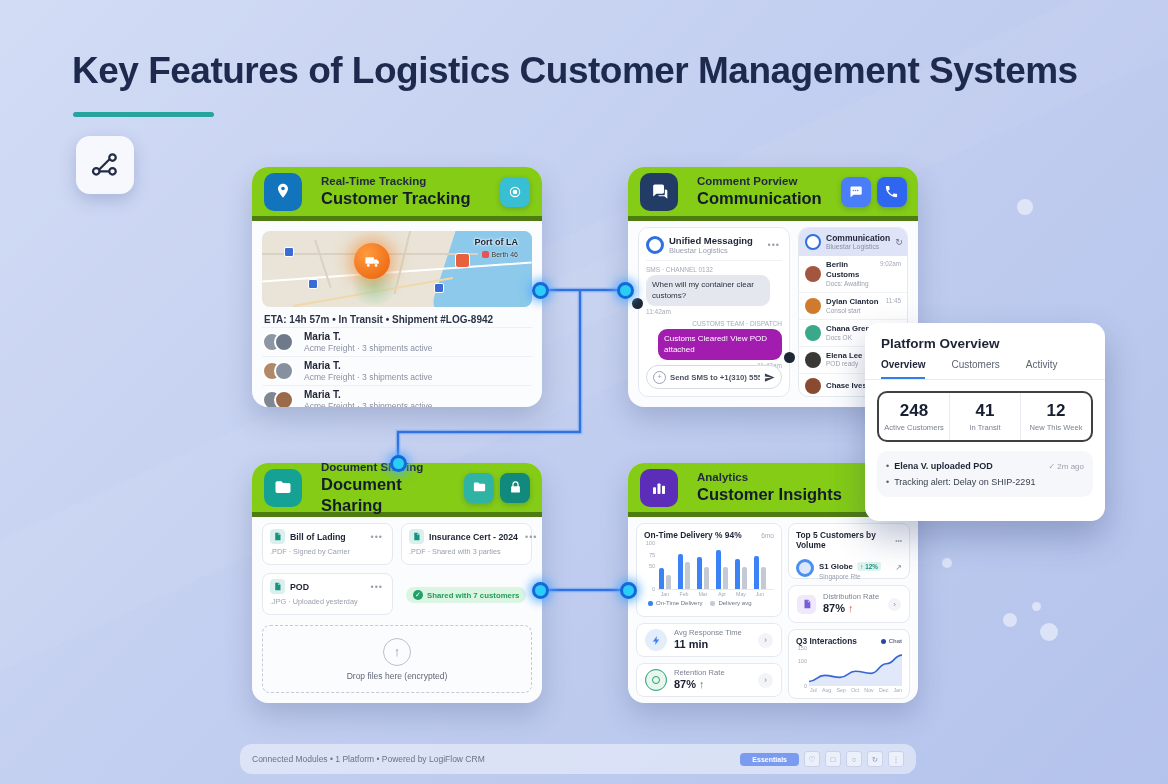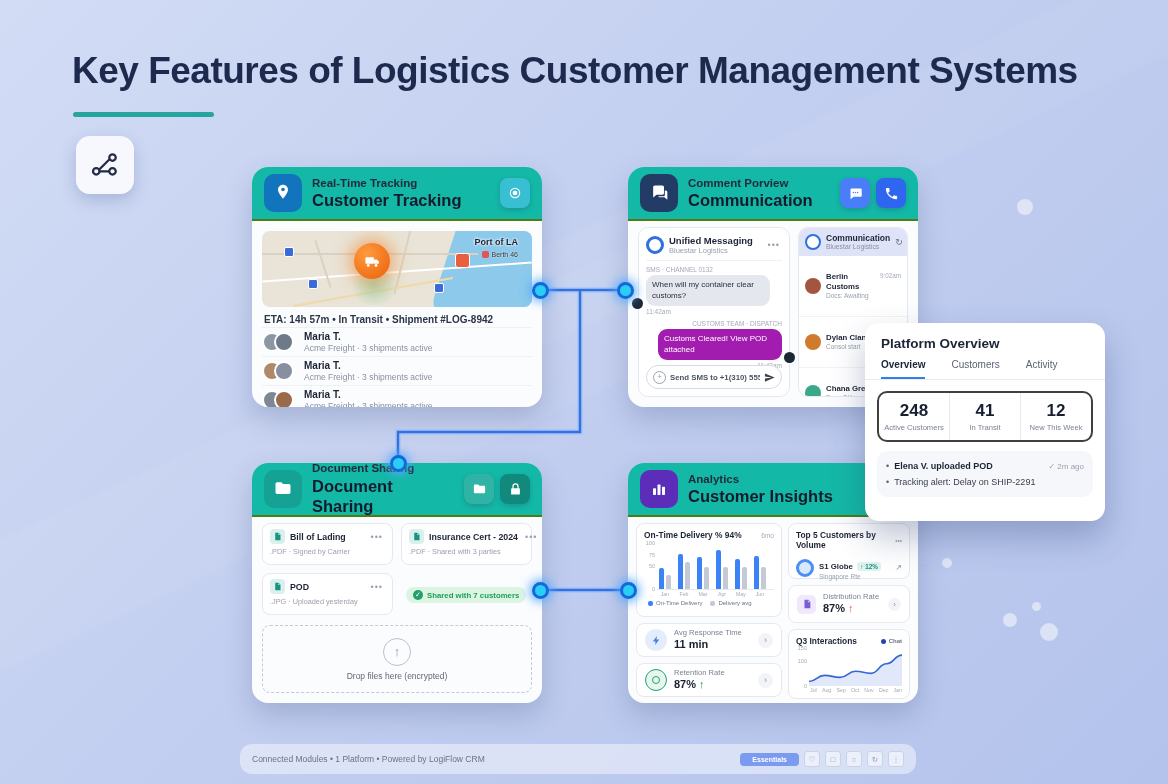--- a/index.html
+++ b/index.html
@@ -10,21 +10,21 @@
   .deco-dot{position:absolute;border-radius:50%;background:rgba(255,255,255,.5);pointer-events:none;}
 
   
   .page-title{position:absolute;left:72px;top:50px;font-size:37px;font-weight:bold;color:#1d2a4d;letter-spacing:-.5px;}
   .title-underline{position:absolute;left:73px;top:112px;width:141px;height:5px;border-radius:3px;background:#27a49e;}
   .feature-chip{position:absolute;left:76px;top:136px;width:58px;height:58px;border-radius:14px;background:rgba(255,255,255,.82);
     box-shadow:0 6px 16px rgba(60,80,140,.25);display:flex;align-items:center;justify-content:center;}
 
   
   .card{position:absolute;background:#fbfcfe;border-radius:16px;box-shadow:0 12px 28px rgba(40,60,110,.22);z-index:10;overflow:hidden;}
-  .card-header{height:54px;background:#14b8a6;border-bottom:2px solid #4d7c0f;display:flex;align-items:center;padding:0 12px;gap:10px;box-sizing:border-box;}
+  .card-header{height:54px;background:#84cc16;border-bottom:5px solid #4d7c0f;display:flex;align-items:center;padding:0 12px;gap:19px;box-sizing:border-box;}
   .hicon{width:38px;height:38px;border-radius:10px;display:flex;align-items:center;justify-content:center;flex:none;}
   .htxt{line-height:1.25;}
   .h-sub{font-size:11.5px;font-weight:bold;color:#222b3d;}
   .h-title{font-size:16.5px;font-weight:bold;color:#141b2c;}
   .hactions{margin-left:auto;display:flex;gap:6px;}
   .action-chip{width:30px;height:30px;border-radius:8px;display:flex;align-items:center;justify-content:center;box-shadow:0 2px 5px rgba(30,50,100,.25);}
 
   
   .map{position:absolute;left:10px;top:64px;width:270px;height:76px;border-radius:8px;background:#e9e4d7;overflow:hidden;}
   .water{position:absolute;right:-34px;top:-26px;width:120px;height:130px;background:#8cc9eb;transform:rotate(18deg);border-radius:18px;}
@@ -65,21 +65,21 @@
   .sms-input{position:absolute;left:7px;bottom:7px;right:7px;height:22px;border:1px solid #d6dae3;border-radius:12px;
     display:flex;align-items:center;gap:4px;padding:0 6px;background:#fff;}
   .attach{width:11px;height:11px;border-radius:50%;border:1px solid #98a1b3;color:#98a1b3;font-size:8px;line-height:10px;text-align:center;flex:none;}
   .sms-text{font-size:7.8px;font-weight:bold;color:#4b5364;white-space:nowrap;overflow:hidden;}
 
   .inbox-panel{position:absolute;left:170px;top:60px;width:110px;height:170px;background:#fff;border:1px solid #e5e8ef;border-radius:10px;box-sizing:border-box;overflow:hidden;}
   .inbox-head{background:#dfe3f8;display:flex;align-items:center;gap:5px;padding:5px 6px;}
   .inbox-title{font-size:8.5px;font-weight:bold;color:#1d2436;line-height:1.2;}
   .inbox-sub{font-size:6.8px;color:#8a90a0;line-height:1.2;}
   .refresh{margin-left:auto;color:#6b7280;font-size:9px;}
-  .contact-row{display:flex;align-items:center;gap:5px;padding:16px 6px;border-bottom:1px solid #f0f2f6;}
+  .contact-row{display:flex;align-items:center;gap:5px;padding:4px 6px;border-bottom:1px solid #f0f2f6;}
   .ct-av{width:16px;height:16px;border-radius:50%;flex:none;}
   .ct-name{font-size:7.8px;font-weight:bold;color:#1d2436;line-height:1.25;}
   .ct-detail{font-size:6.5px;color:#9aa0ae;line-height:1.25;}
   .ct-time{margin-left:auto;font-size:6.3px;color:#a4aab8;align-self:flex-start;}
 
   
   #platform-card{z-index:50;border-radius:14px;background:#fff;box-shadow:0 16px 34px rgba(35,55,105,.3);}
   .p-title{font-size:13.5px;font-weight:bold;color:#1c2436;padding:13px 16px 8px;}
   .ptabs{display:flex;border-bottom:1px solid #e8eaf0;padding:0 16px;gap:26px;}
   .ptab{font-size:10px;color:#5b6372;padding-bottom:7px;border-bottom:2.5px solid transparent;}

